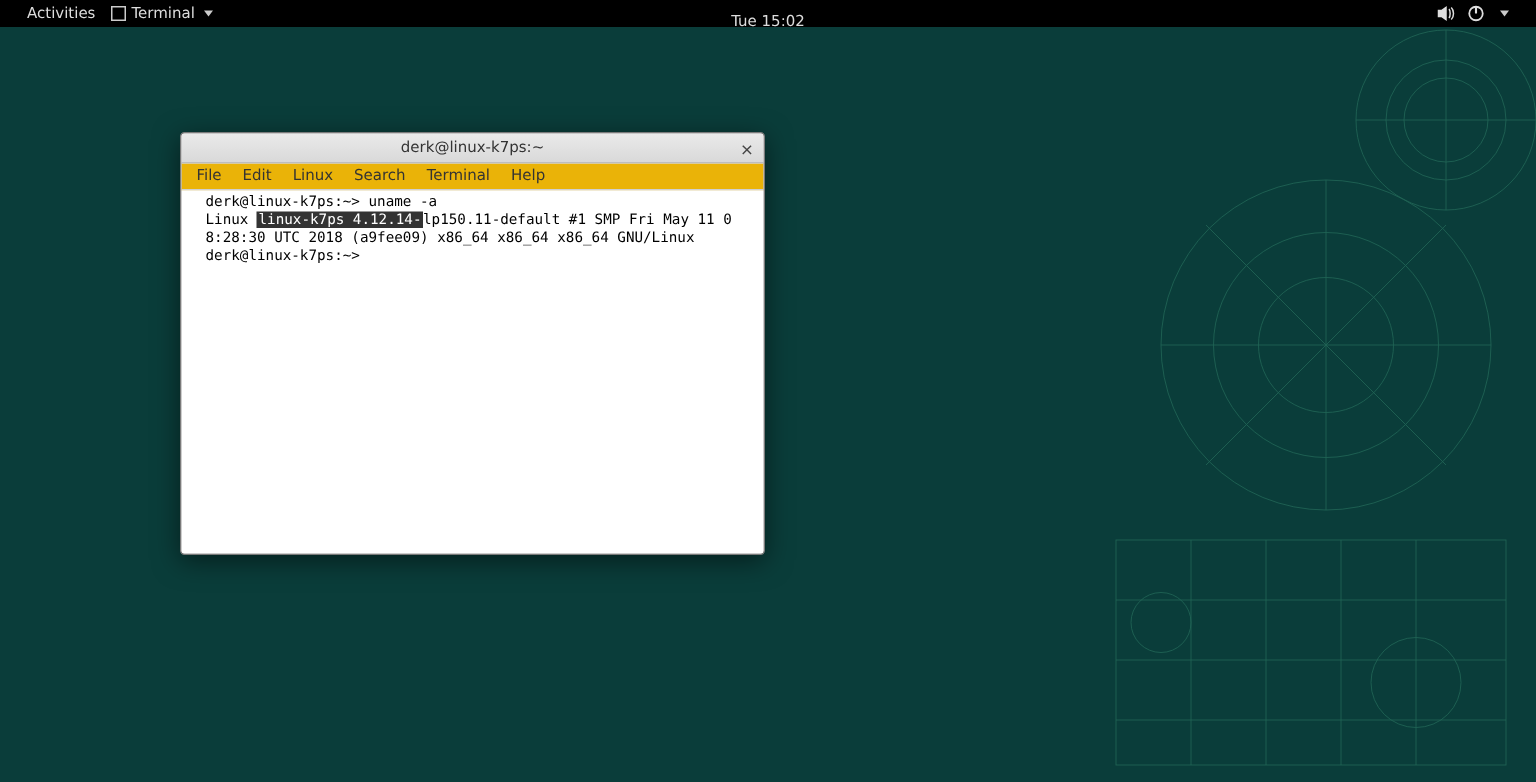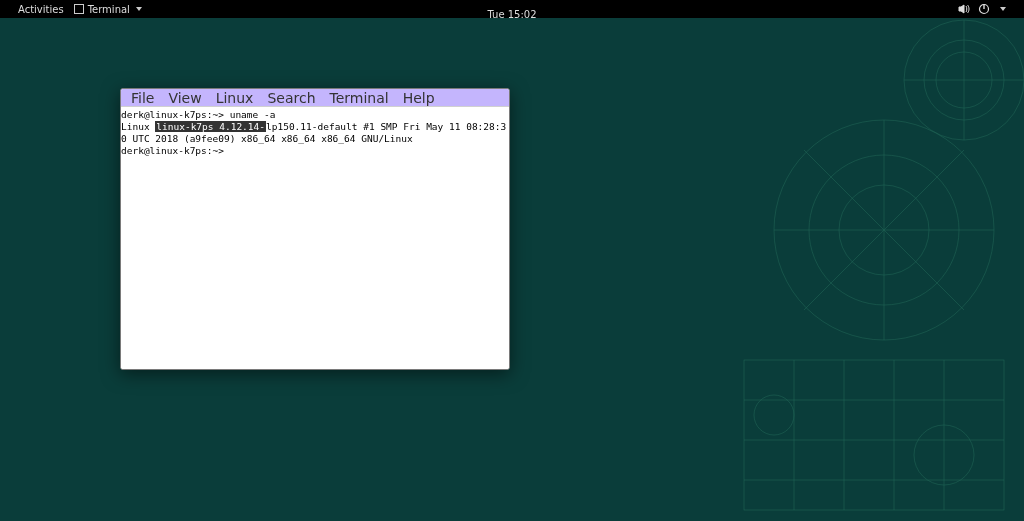--- a/index.html
+++ b/index.html
@@ -71,38 +71,38 @@
     position: absolute;
     right: 4px; top: 3px;
     width: 14px; height: 14px;
     display:flex; align-items:center; justify-content:center;
     font-size: 11px;
     color:#444;
     cursor: pointer;
   }
   .menubar {
     height: 18px;
-    background: #c4b5fd;
+    background: #eab308;
     border-bottom: 1px solid #d0d0d0;
     display: flex;
     align-items: center;
     padding: 0 4px;
     gap: 2px;
-    font-size: 14px;
+    font-size: 10px;
     color: #333;
   }
   .menubar .menu-item { padding: 1px 6px; cursor: pointer; }
   .terminal-body {
     flex: 1;
     background: #fff;
     color: #000;
     font-family: "DejaVu Sans Mono","Liberation Mono",monospace;
     font-size: 9.5px;
     line-height: 12px;
-    padding: 2px 0;
+    padding: 2px 16px;
     white-space: pre-wrap;
     word-break: break-all;
   }
   .terminal-body .hl {
     background: #333;
     color: #fff;
     padding: 0 1px;
   }
 </style>
 </head>
@@ -158,23 +158,29 @@
       <svg viewBox="0 0 12 12">
           <circle cx="6" cy="6" r="4.5" stroke="#ddd" stroke-width="1.2" fill="none"></circle>
           <line x1="6" y1="1" x2="6" y2="6" stroke="#ddd" stroke-width="1.4"></line>
         </svg>
     </span>
     <span class="tri-down"></span>
   </div>
 </div>
 
 <div class="terminal-window">
+  <div class="titlebar">
+    <span>derk@linux-k7ps:~</span>
+    <span class="close-btn">
+      <span>×</span>
+    </span>
+  </div>
   <div class="menubar">
     <span class="menu-item">File</span>
-    <span class="menu-item">View</span>
+    <span class="menu-item">Edit</span>
     <span class="menu-item">Linux</span>
     <span class="menu-item">Search</span>
     <span class="menu-item">Terminal</span>
     <span class="menu-item">Help</span>
   </div>
   <div class="terminal-body"><span>derk@linux-k7ps:~&gt; </span><span>uname -a</span>
 <span>Linux </span><span class="hl">linux-k7ps 4.12.14-</span><span>lp150.11-default #1 SMP Fri May 11 08:28:30 UTC 2018 (a9fee09) x86_64 x86_64 x86_64 GNU/Linux</span>
 <span>derk@linux-k7ps:~&gt; </span></div>
 </div>
 

